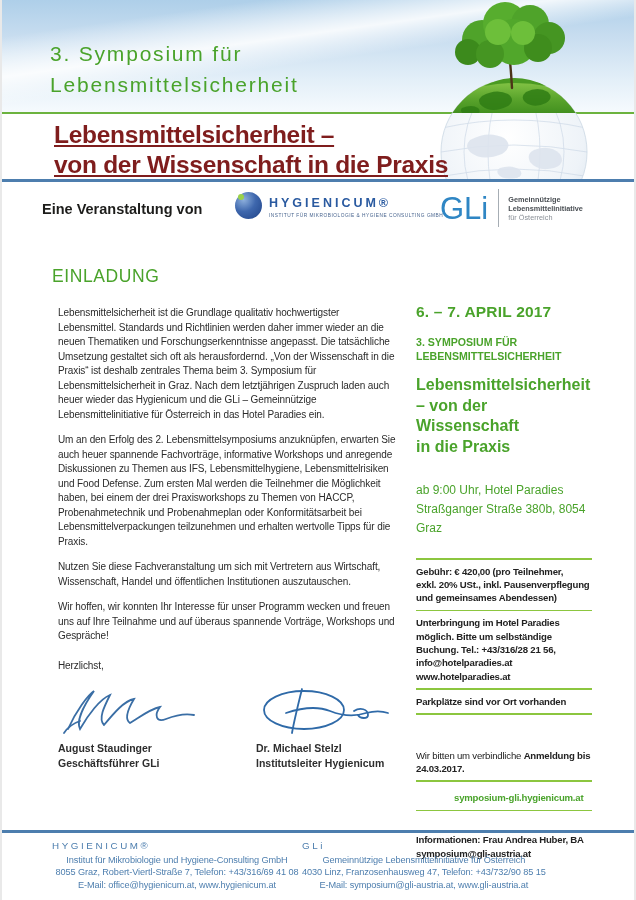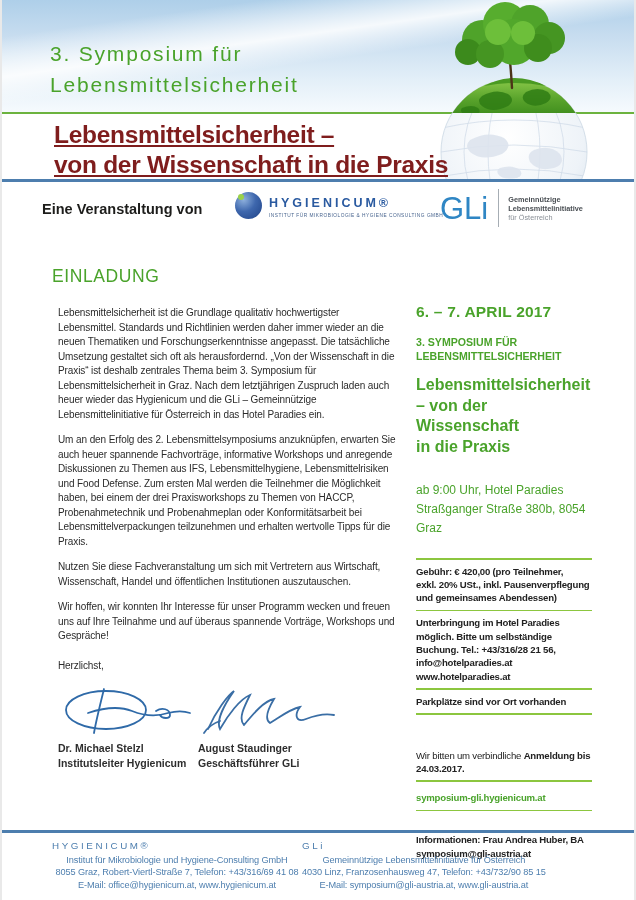--- a/index.html
+++ b/index.html
@@ -68,21 +68,21 @@
   .sb-kicker { color:#4aa32b; font-weight:bold; font-size:10.6px; line-height:13.5px; margin-bottom:12px; }
   .sb-title { color:#4aa32b; font-weight:bold; font-size:16px; line-height:20.5px; margin-bottom:24px; }
   .sb-loc { color:#4aa32b; font-size:12px; line-height:19px; margin-bottom:20px; }
   .sb-rule { height:1.5px; background:#8cc63f; margin:5px 0; }
   .sb-black { color:#222222; font-weight:bold; font-size:9.6px; line-height:13.4px; letter-spacing:-0.2px; margin:3px 0; }
   .sb-gap { height:26px; }
   .sb-box {
     background:#4aa32b; color:#ffffff; font-weight:bold; font-size:12px;
     padding:5px 8px 6px 8px; margin-bottom:8px;
   }
-  .sb-link { color:#4aa32b; font-weight:bold; font-size:9.6px; line-height:13.4px; letter-spacing:-0.2px; text-decoration:none; display:inline-block; }
+  .sb-link { color:#4aa32b; font-weight:bold; font-size:9.6px; line-height:13.4px; letter-spacing:-0.2px; text-decoration:none; display:inline-block;margin-left:38px; }
   
   .footer {
     position:absolute; left:0; top:830px; width:636px;
     border-top:3px solid #4d7eae; padding:7px 0 0 50px;
     display:flex; color:#4d7eae;
   }
   .f-col1 { width:250px; }
   .f-head { font-size:9.8px; letter-spacing:2.6px; margin-bottom:3px; }
   .f-lines { font-size:9.2px; line-height:12.4px; letter-spacing:-0.1px;text-align:center; }
 </style>
@@ -188,46 +188,46 @@
 
   <div class="einladung">EINLADUNG</div>
   <div class="body-col">
     <p>Lebensmittelsicherheit ist die Grundlage qualitativ hochwertigster Lebensmittel. Standards und Richtlinien werden daher immer wieder an die neuen Thematiken und Forschungserkenntnisse angepasst. Die tatsächliche Umsetzung gestaltet sich oft als herausfordernd. „Von der Wissenschaft in die Praxis“ ist deshalb zentrales Thema beim 3. Symposium für Lebensmittelsicherheit in Graz. Nach dem letztjährigen Zuspruch laden auch heuer wieder das Hygienicum und die GLi – Gemeinnützige Lebensmittelinitiative für Österreich in das Hotel Paradies ein.</p>
     <p>Um an den Erfolg des 2. Lebensmittelsymposiums anzuknüpfen, erwarten Sie auch heuer spannende Fachvorträge, informative Workshops und anregende Diskussionen zu Themen aus IFS, Lebensmittelhygiene, Lebensmittelrisiken und Food Defense. Zum ersten Mal werden die Teilnehmer die Möglichkeit haben, bei einem der drei Praxisworkshops zu Themen von HACCP, Probenahmetechnik und Probenahmeplan oder Konformitätsarbeit bei Lebensmittelverpackungen teilzunehmen und erhalten wertvolle Tipps für die Praxis.</p>
     <p>Nutzen Sie diese Fachveranstaltung um sich mit Vertretern aus Wirtschaft, Wissenschaft, Handel und öffentlichen Institutionen auszutauschen.</p>
     <p>Wir hoffen, wir konnten Ihr Interesse für unser Programm wecken und freuen uns auf Ihre Teilnahme und auf überaus spannende Vorträge, Workshops und Gespräche!</p>
     <p class="closing">Herzlichst,</p>
 
     <div class="signatures">
+      <div class="sig-block">
+        <div class="sig-art">
+          <svg width="150" height="52" viewBox="0 0 150 52" xmlns="http://www.w3.org/2000/svg">
+            <g stroke="#3a6ea5" stroke-width="1.8" fill="none" stroke-linecap="round">
+              <path d="M10 44 C18 26 30 10 36 6 C26 20 18 36 22 44 C30 30 42 14 52 10 C46 22 40 34 46 40 C56 28 66 16 76 14 C70 24 66 34 72 38 C82 32 92 24 102 22 C96 30 98 38 108 34 C118 30 126 28 136 30"></path>
+              <path d="M6 48 C10 42 16 38 22 36"></path>
+            </g>
+          </svg>
+        </div>
+        <div class="sig-name">August Staudinger</div>
+        <div class="sig-role">Geschäftsführer GLi</div>
+      </div>
       <div class="sig-block right">
         <div class="sig-art">
           <svg width="140" height="52" viewBox="0 0 140 52" xmlns="http://www.w3.org/2000/svg">
             <g stroke="#2f6aa8" stroke-width="1.8" fill="none" stroke-linecap="round">
               <ellipse cx="48" cy="25" rx="40" ry="19"></ellipse>
               <path d="M46 4 C42 20 38 36 36 48"></path>
               <path d="M30 28 C48 22 64 22 74 26 C84 30 98 32 110 28 C118 26 126 26 132 28"></path>
               <path d="M98 26 C104 22 112 24 112 30 C112 34 104 34 102 30"></path>
             </g>
           </svg>
         </div>
         <div class="sig-name">Dr. Michael Stelzl</div>
         <div class="sig-role">Institutsleiter Hygienicum</div>
       </div>
-      <div class="sig-block">
-        <div class="sig-art">
-          <svg width="150" height="52" viewBox="0 0 150 52" xmlns="http://www.w3.org/2000/svg">
-            <g stroke="#3a6ea5" stroke-width="1.8" fill="none" stroke-linecap="round">
-              <path d="M10 44 C18 26 30 10 36 6 C26 20 18 36 22 44 C30 30 42 14 52 10 C46 22 40 34 46 40 C56 28 66 16 76 14 C70 24 66 34 72 38 C82 32 92 24 102 22 C96 30 98 38 108 34 C118 30 126 28 136 30"></path>
-              <path d="M6 48 C10 42 16 38 22 36"></path>
-            </g>
-          </svg>
-        </div>
-        <div class="sig-name">August Staudinger</div>
-        <div class="sig-role">Geschäftsführer GLi</div>
-      </div>
     </div>
   </div>
 
   <aside class="sidebar">
     <div class="sb-date">6. – 7. APRIL 2017</div>
     <div class="sb-kicker pre">3. SYMPOSIUM FÜR
 LEBENSMITTELSICHERHEIT</div>
     <div class="sb-title pre">Lebensmittelsicherheit
 – von der Wissenschaft
 in die Praxis</div>

